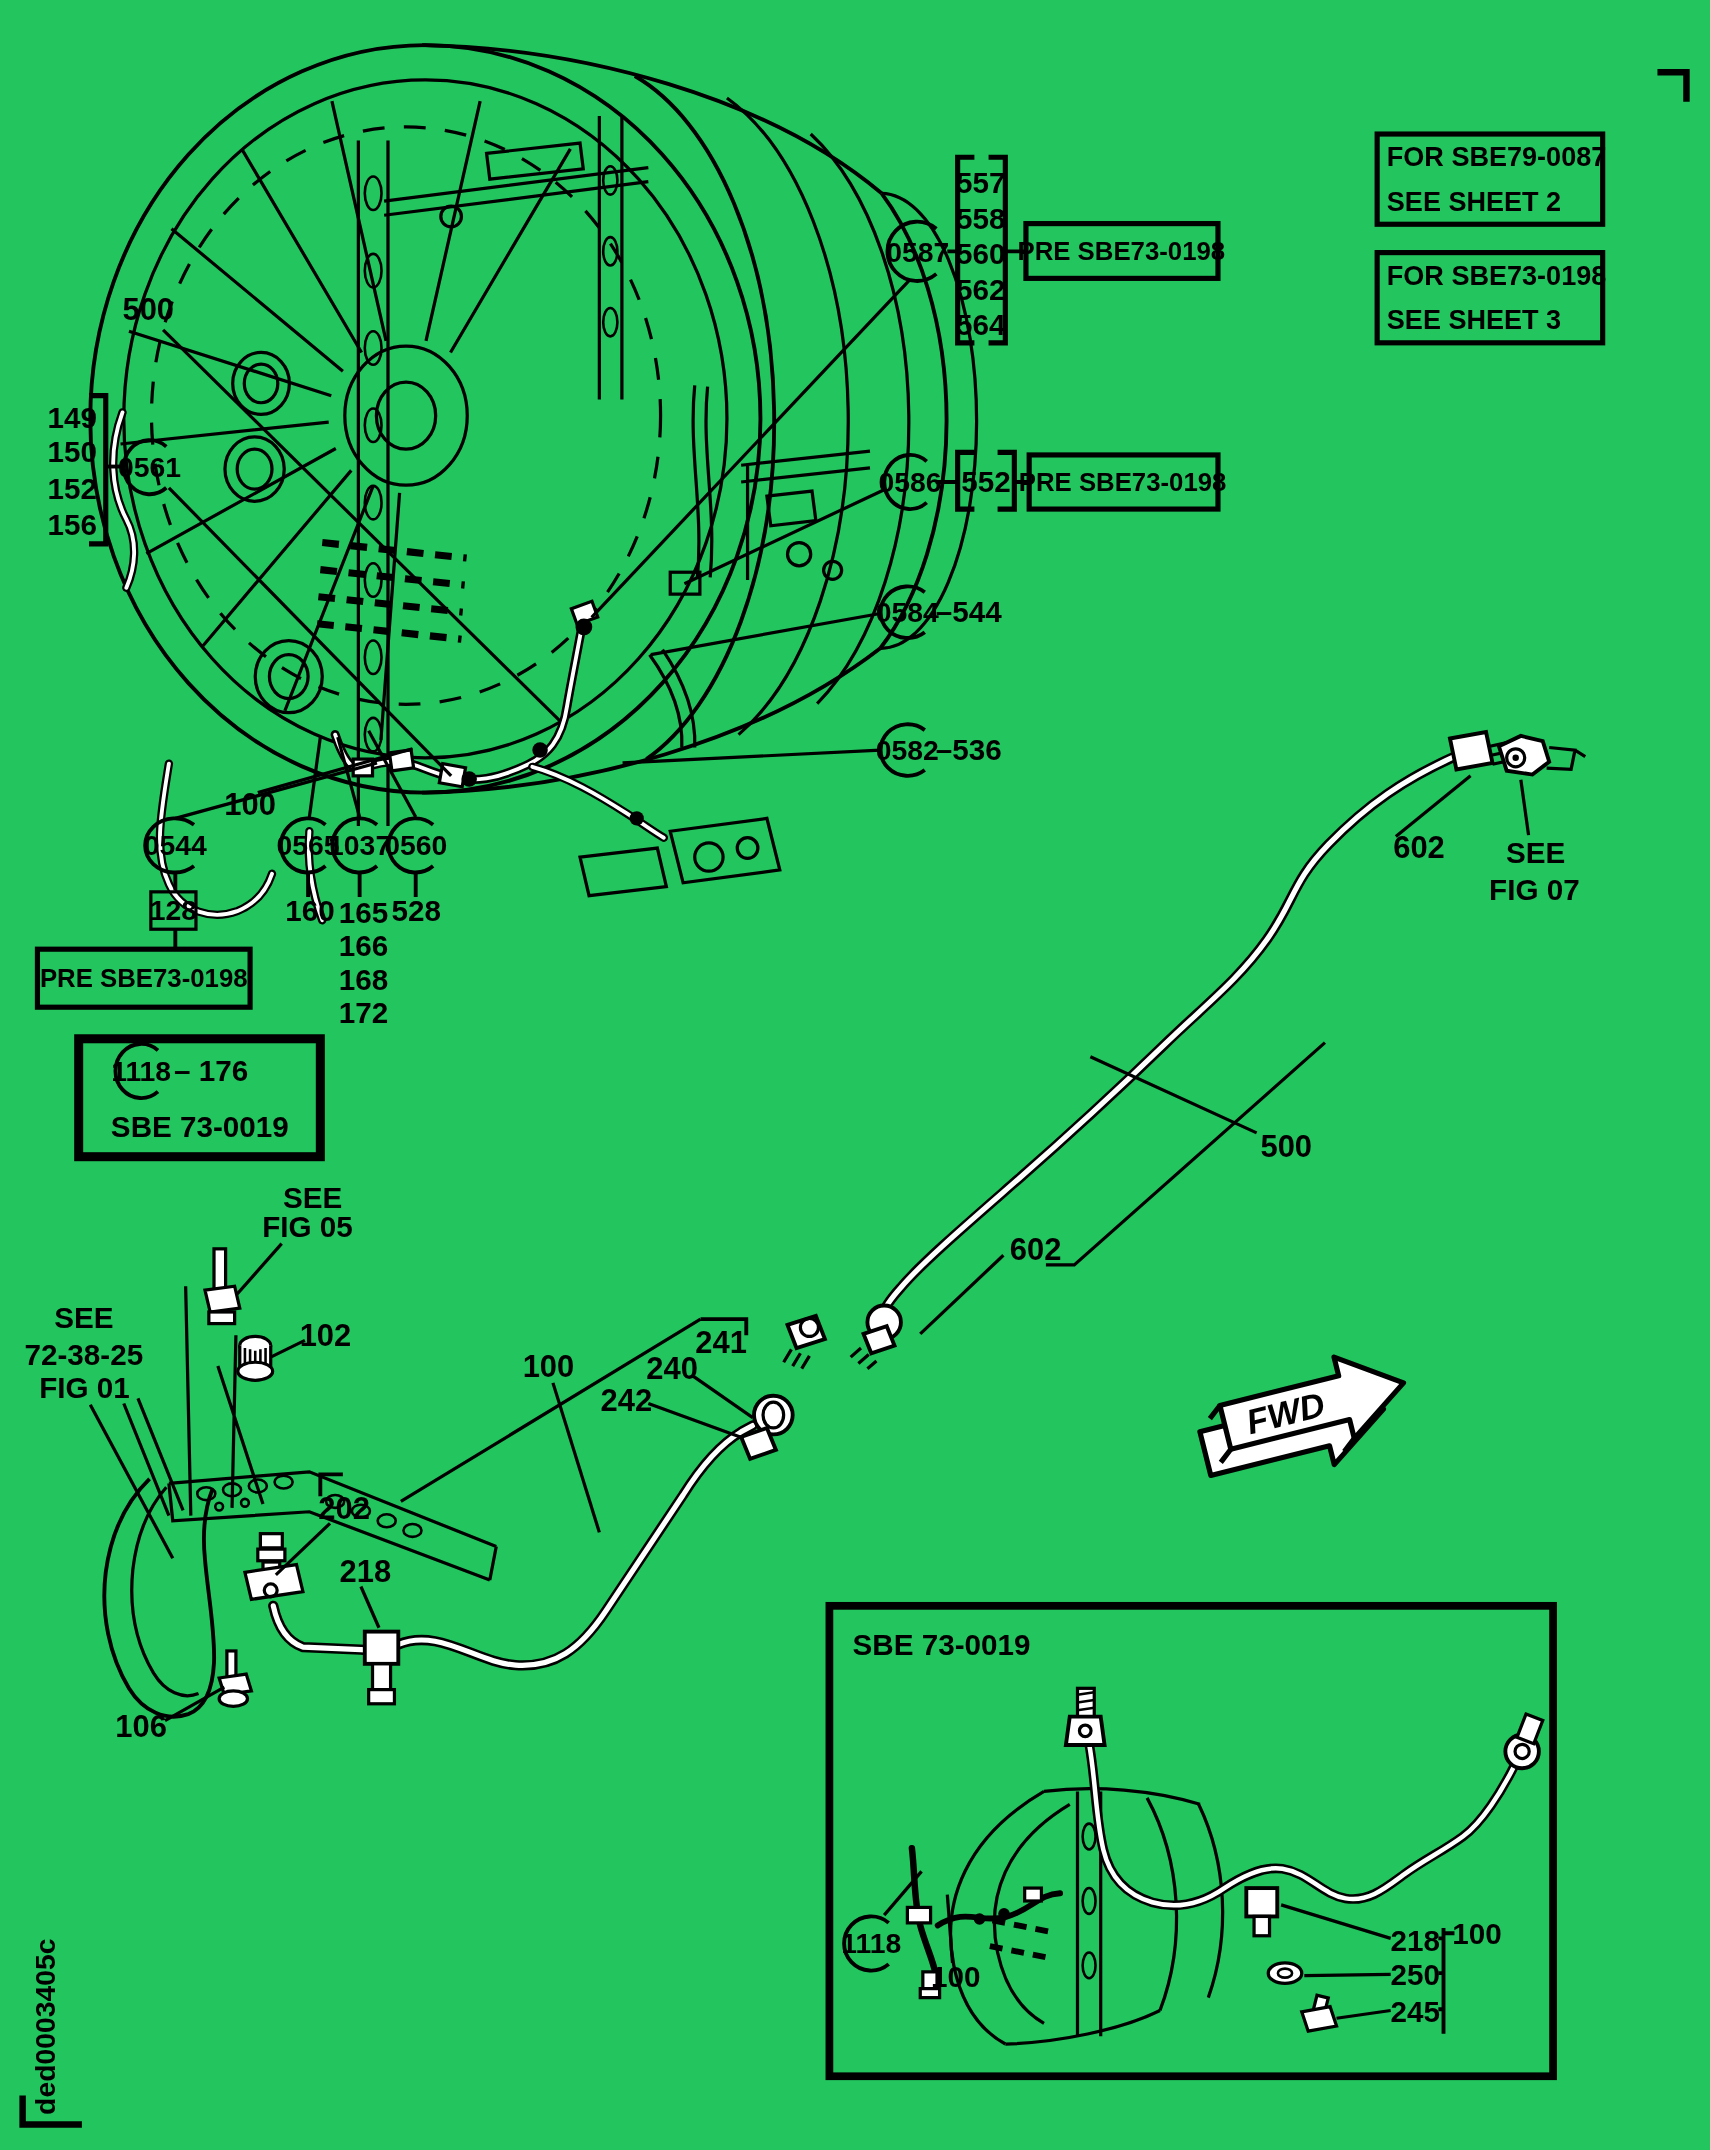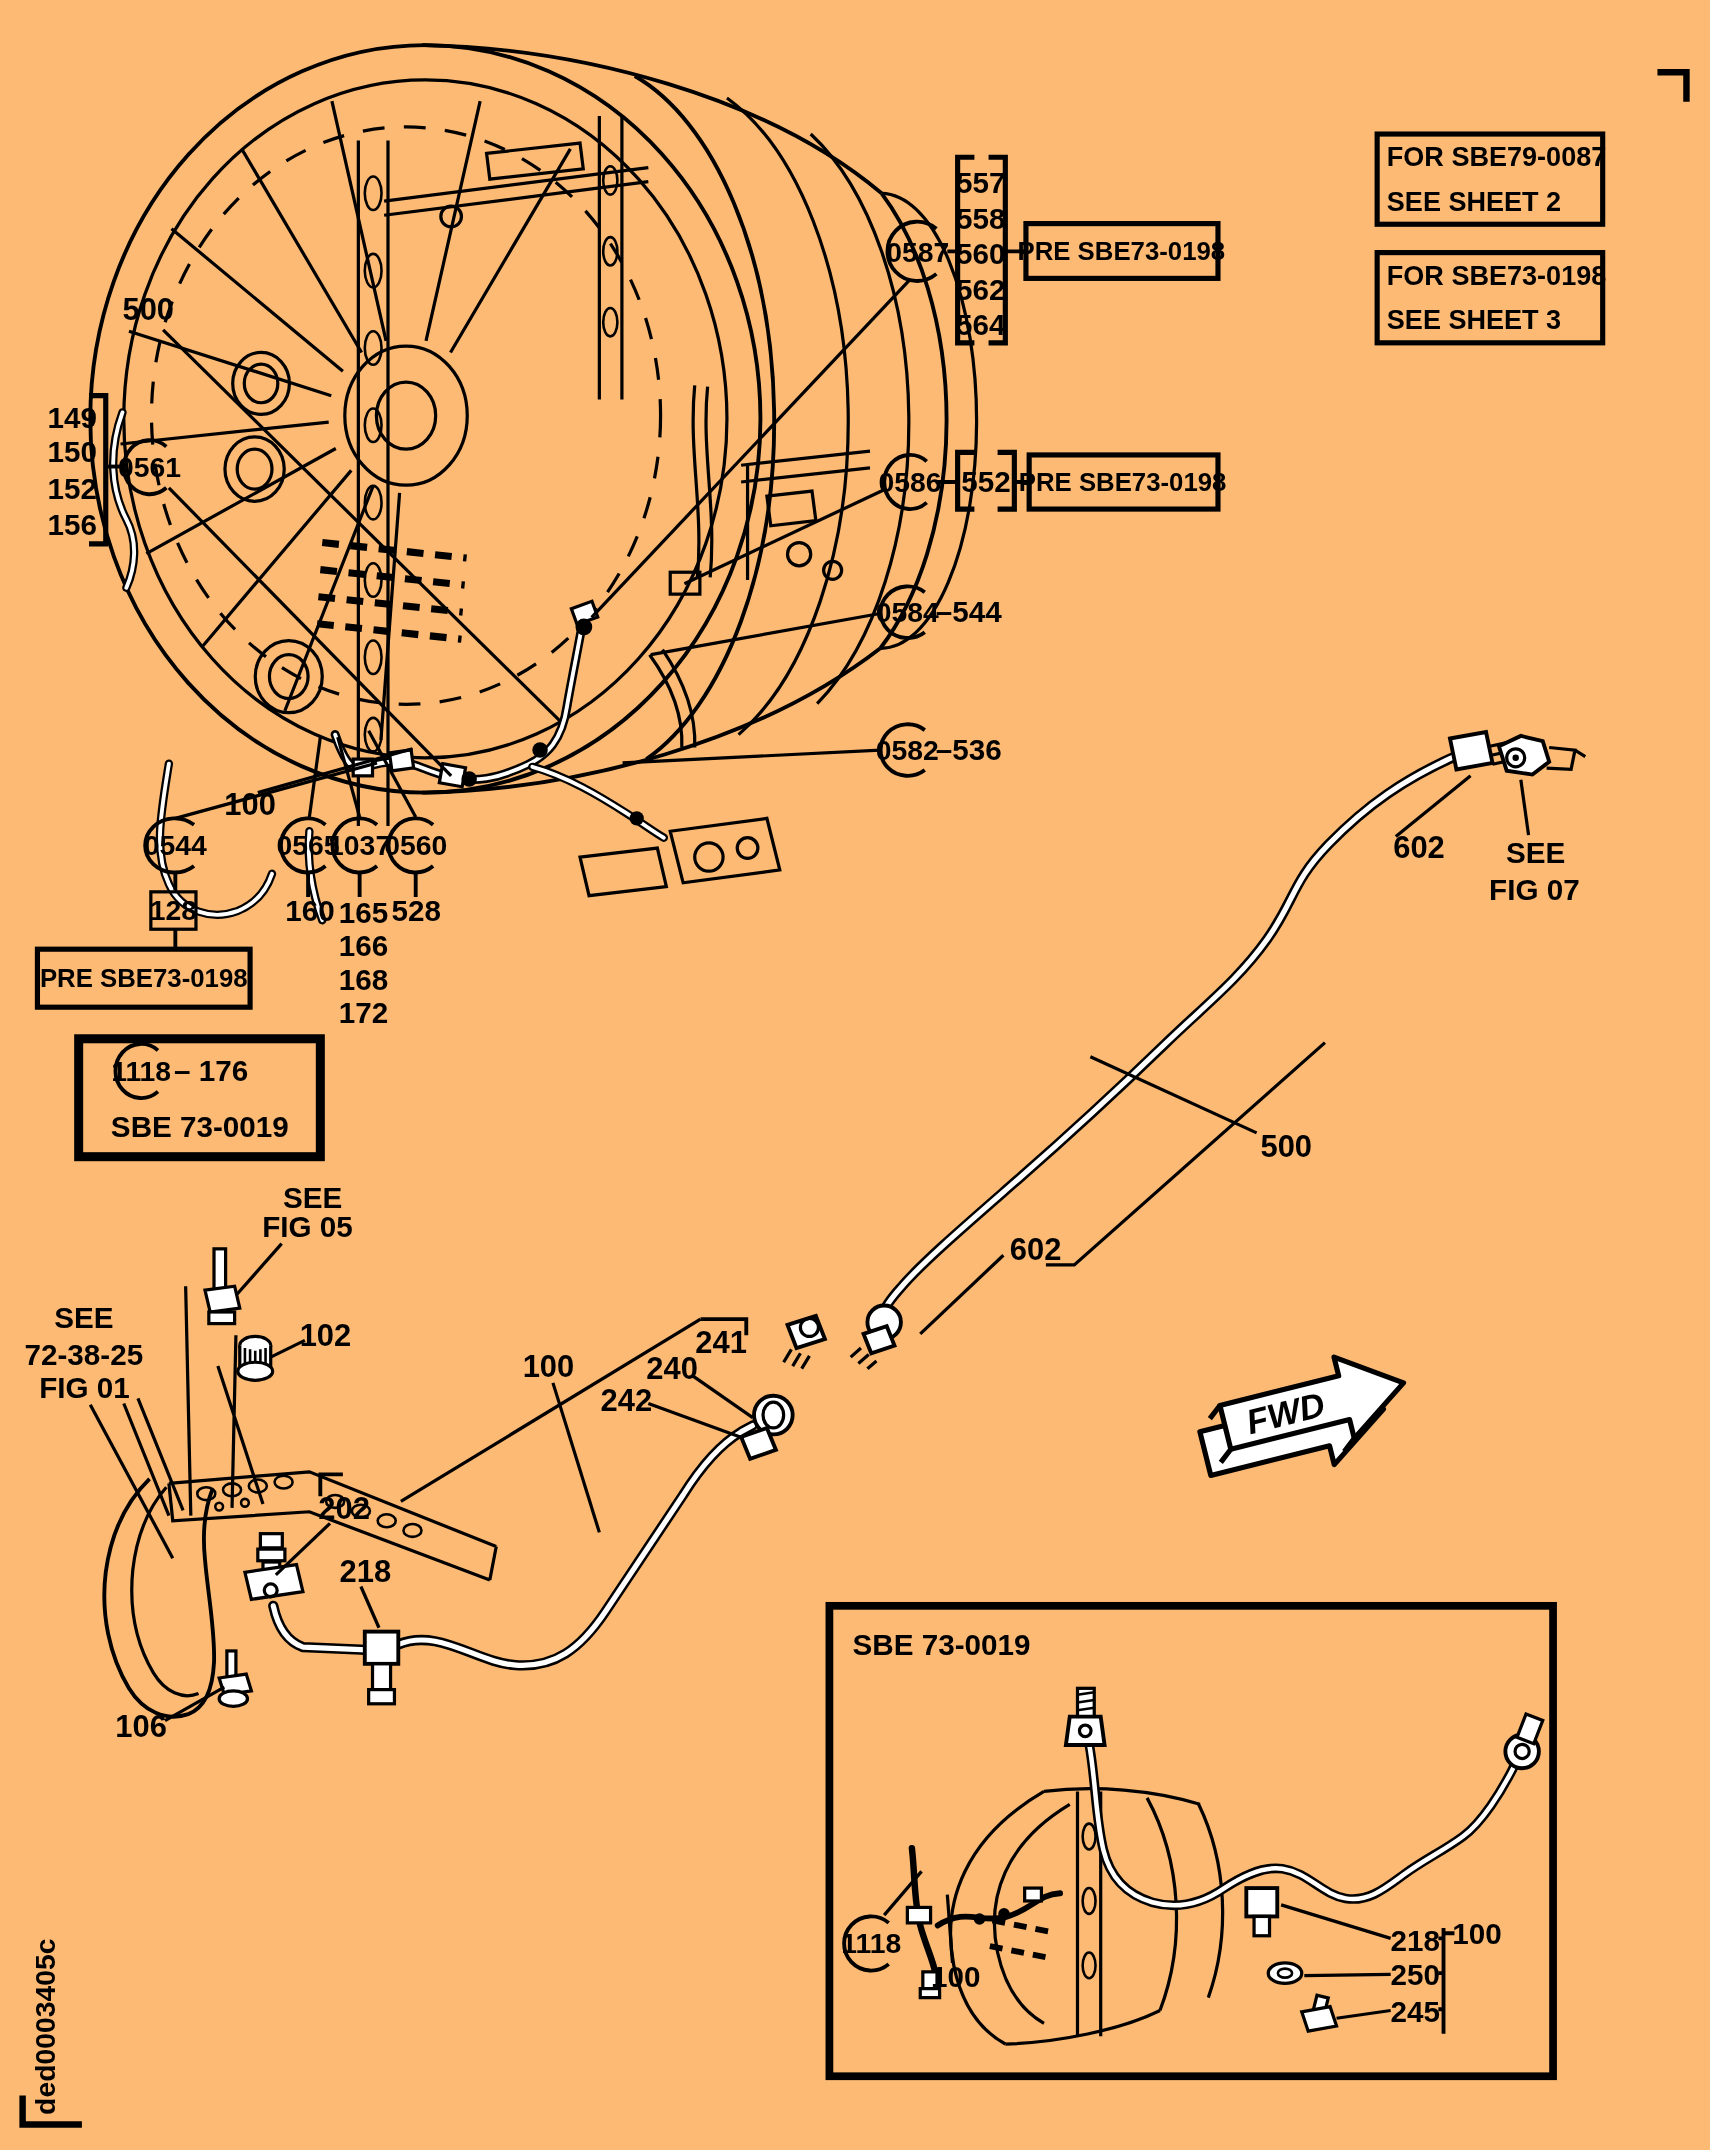--- a/index.html
+++ b/index.html
@@ -1,16 +1,16 @@
 <!DOCTYPE html>
 <html style="font-size:10.3px"><head>
 <meta charset="utf-8">
 <style>
   html,body{margin:0;padding:0;background:#ffffff;}
-  .page{position:relative;width:1711px;height:2151px;background:#fdba74;overflow:hidden;}
+  .page{position:relative;width:1711px;height:2151px;background:#22c55e;overflow:hidden;}
   svg{position:absolute;left:0;top:0;}
   .t{font-family:"Liberation Sans",sans-serif;font-weight:bold;fill:#000;}
   .ln{stroke:#000;fill:none;}
   .tube-o{stroke:#000;fill:none;stroke-linecap:round;stroke-linejoin:round;}
   .tube-i{stroke:#fff;fill:none;stroke-linecap:round;stroke-linejoin:round;}
   .boxr{fill:none;stroke:#000;}
   .dot{fill:#000;stroke:none;}
   .wh{fill:#fff;stroke:#000;}
 </style>
 </head>

